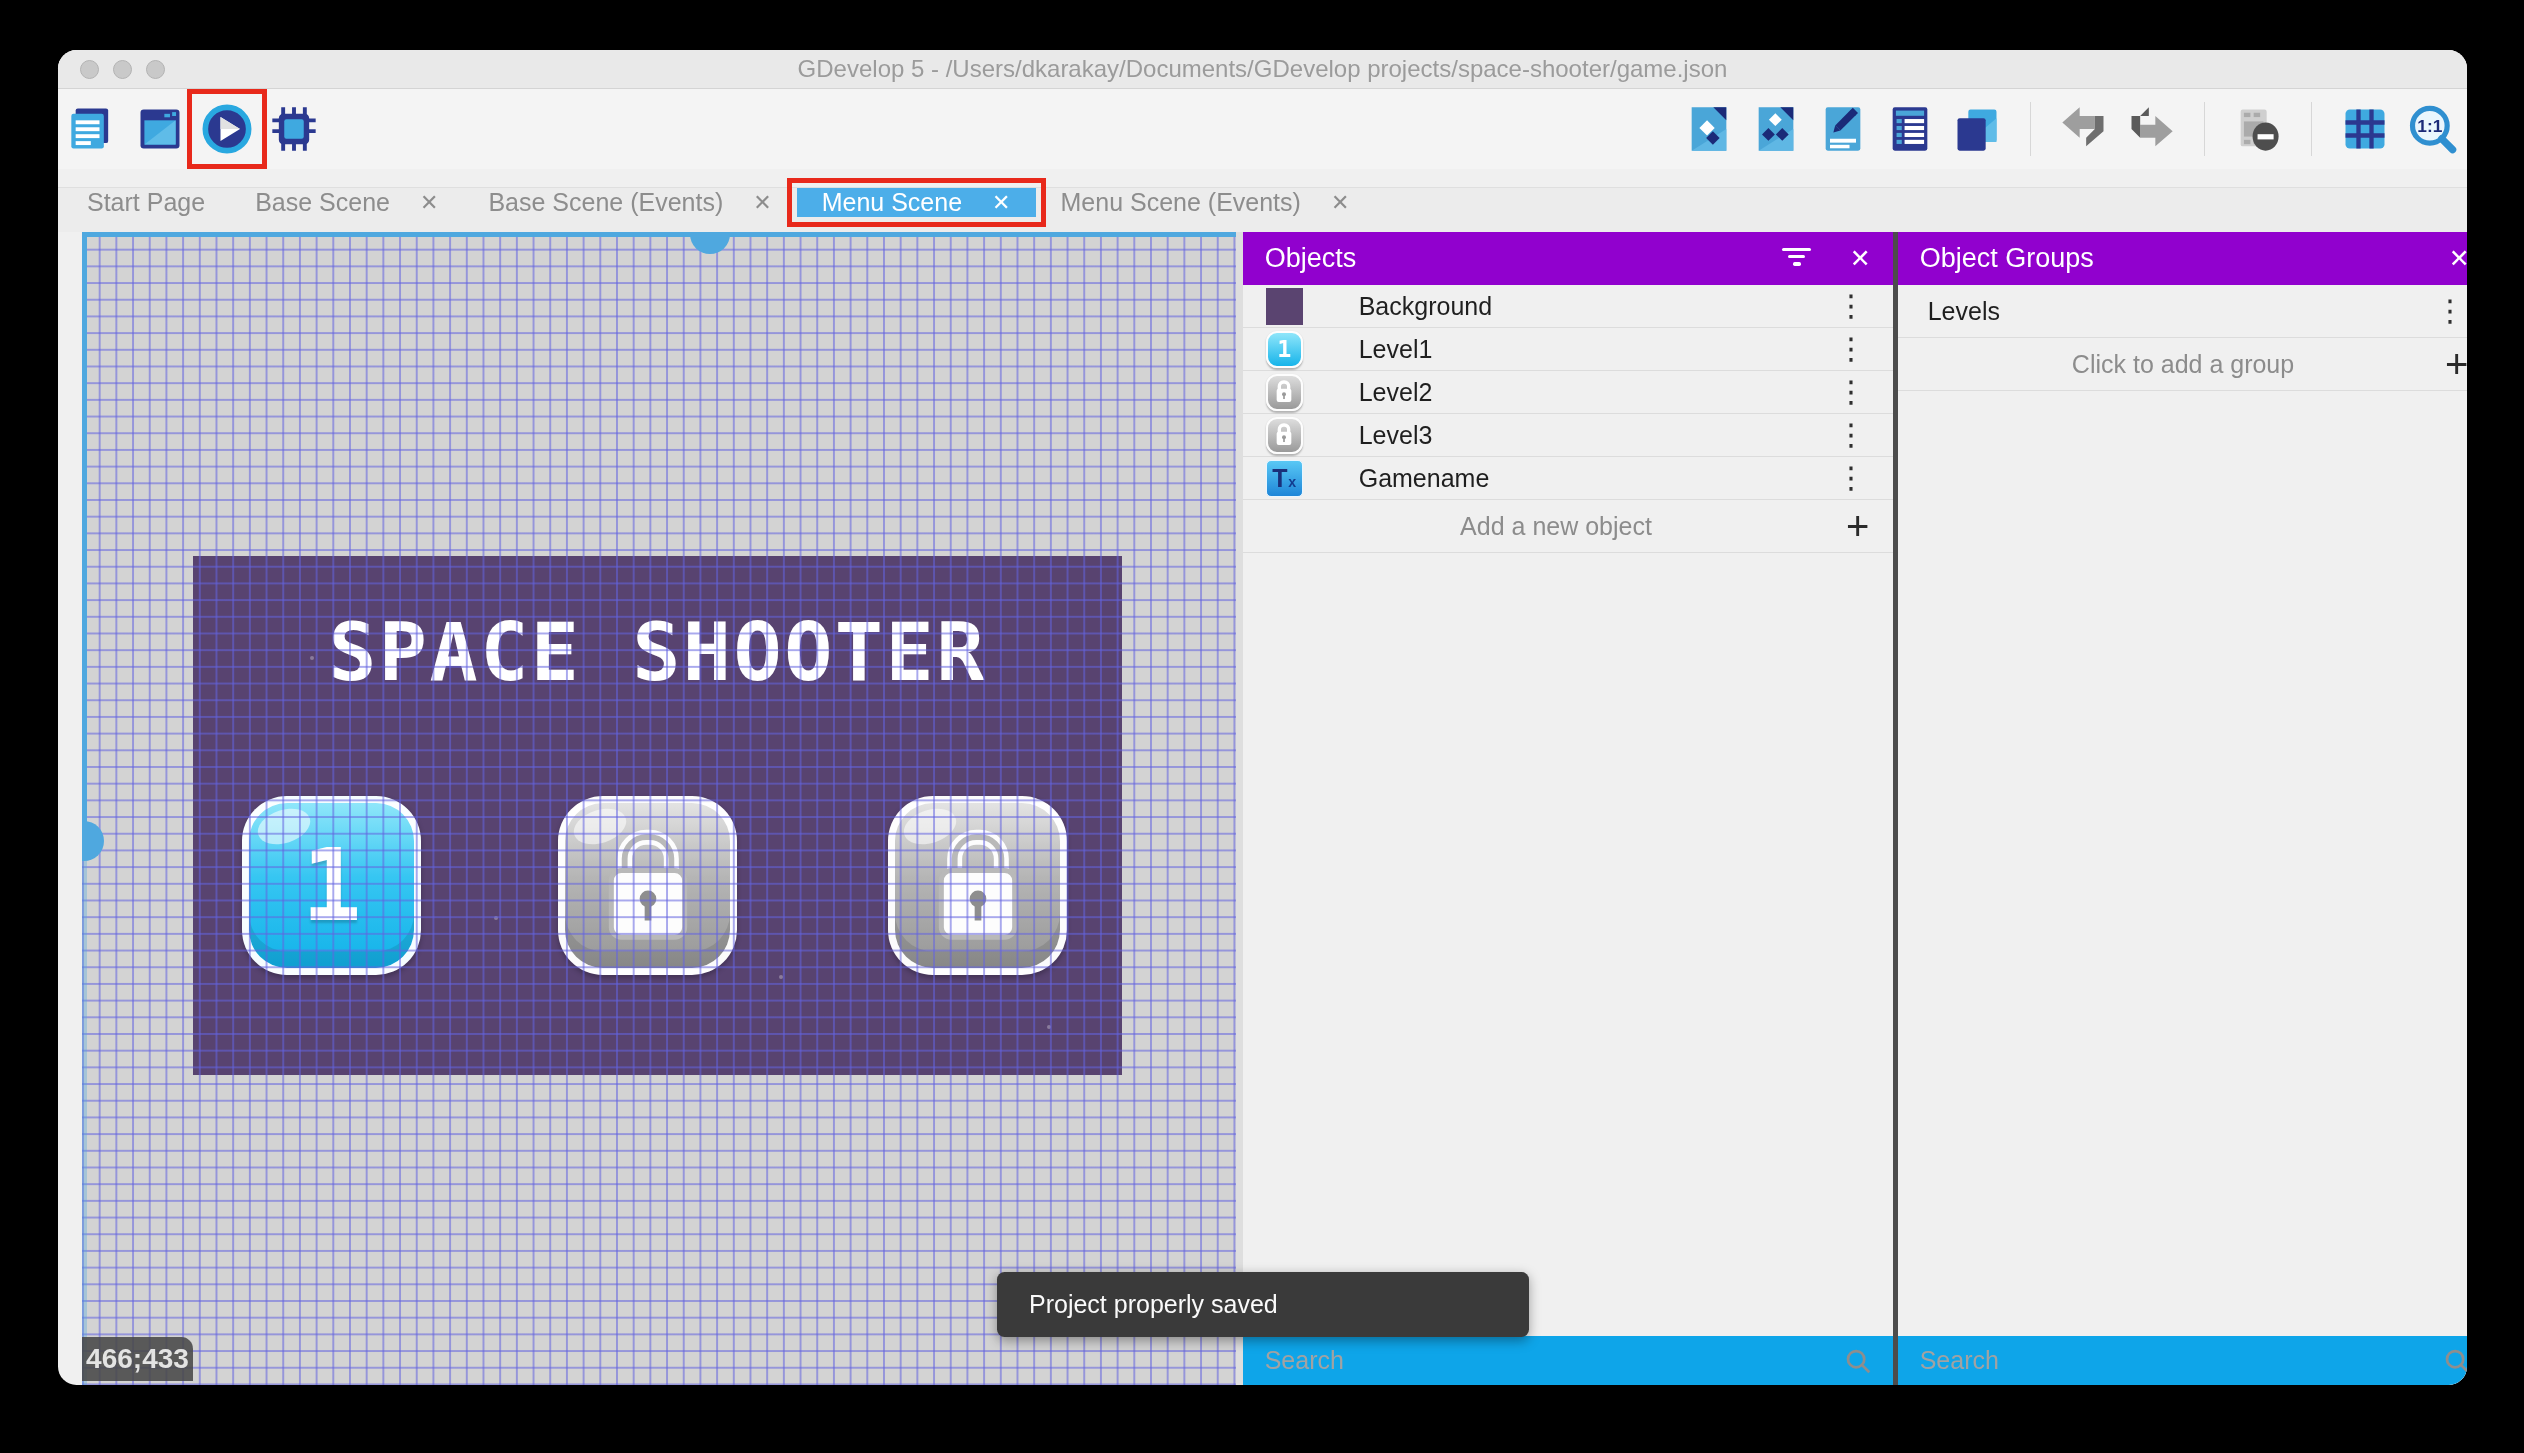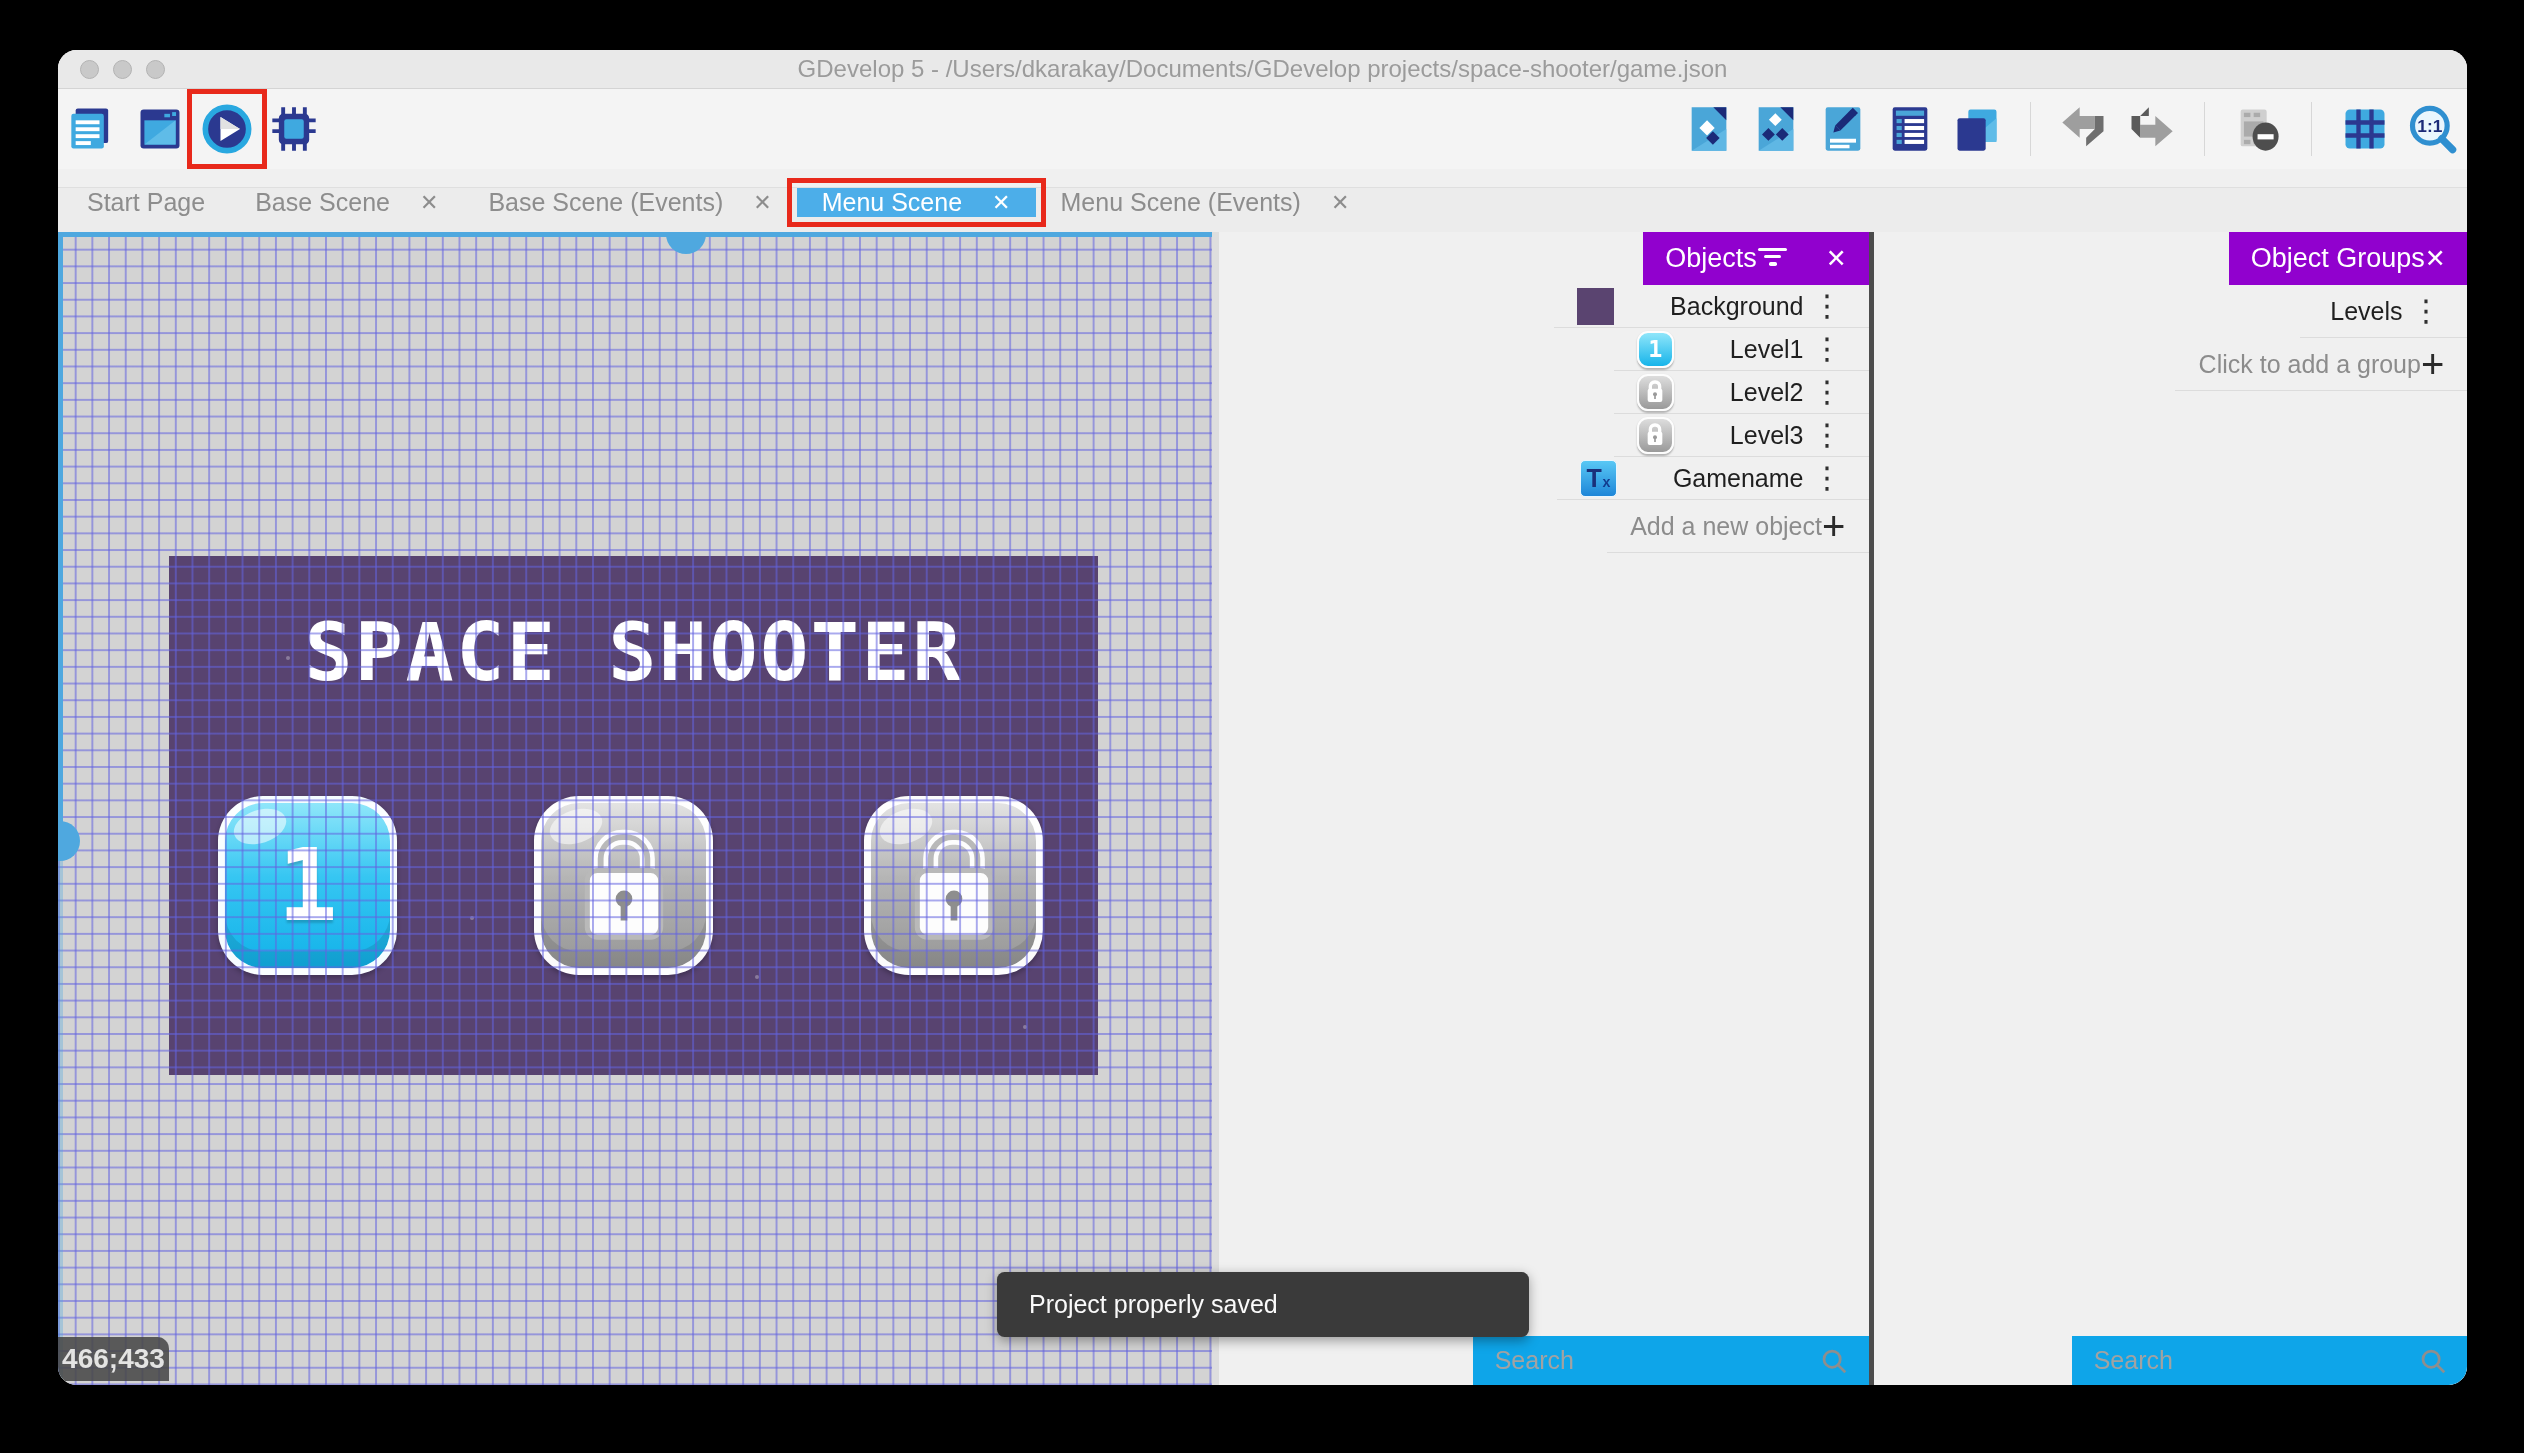--- a/index.html
+++ b/index.html
@@ -29,21 +29,21 @@
           padding-left:4px;flex:0 0 auto;position:relative;z-index:30;margin-top:18px;}
   .tab{display:flex;align-items:center;padding:0 25px;font-size:25px;color:#8D8D8D;gap:30px;cursor:default;}
   .tab .close{font-size:22px;color:#8D8D8D;line-height:1;}
   .tab.active{background:#4CAEE9;color:#FFF;outline:5.9px solid #E8291B;outline-offset:5px;position:relative;z-index:31;}
   .tab.active .close{color:#FFF;}
 
   
   .content{flex:1;display:flex;min-height:0;}
 
   
-  .canvas{position:relative;width:1154px;background:#D3D3D3;overflow:hidden;flex:0 0 auto;}
+  .canvas{position:relative;width:1154px;background:#D3D3D3;overflow:hidden;flex:0 0 auto;margin-left:24px;}
   .scene{position:absolute;left:111px;top:324px;width:929px;height:519px;background:#584370;z-index:1;}
   .scene-title{position:absolute;left:0;right:0;top:50px;text-align:center;color:#FFF;
                font-family:"DejaVu Sans Mono",monospace;font-weight:800;font-size:80px;letter-spacing:2.5px;}
   .lvl-btn{position:absolute;top:240px;width:179px;height:179px;border-radius:45px;
            border:7.5px solid rgba(255,255,255,0.96);
            box-shadow:inset 0 -16.7px 0 rgba(0,0,0,0.10), 0 2.5px 5px rgba(0,0,0,0.25);
            display:flex;align-items:center;justify-content:center;overflow:hidden;}
   .lvl-btn::before{content:"";position:absolute;left:8.4px;top:6.7px;width:54px;height:33px;border-radius:50%;
            background:rgba(255,255,255,0.55);transform:rotate(-18deg);}
   .lvl-1{left:49px;background:linear-gradient(180deg,#8FE6FA 0%,#36C6F2 45%,#12B2E9 100%);}
@@ -66,21 +66,21 @@
                 border-radius:0 22px 22px 0;z-index:9;}
   .coords-badge{position:absolute;left:0;bottom:4.2px;width:111px;height:44px;background:rgba(72,72,72,0.88);
                 border-radius:0 11.7px 0 0;color:#E3E3E3;font-size:28px;font-weight:700;
                 display:flex;align-items:center;justify-content:center;z-index:10;}
 
   
   .div-light{width:6.7px;background:#DEDEDE;flex:0 0 auto;}
   .div-dark{width:5px;background:#4C4C4C;flex:0 0 auto;}
 
   
-  .panel{display:flex;flex-direction:column;background:#F0F0F0;min-height:0;flex:0 0 auto;align-items:flex-end;}
+  .panel{display:flex;flex-direction:column;background:#F0F0F0;min-height:0;flex:0 0 auto;}
   .panel.objects{width:650px;}
   .panel.groups{width:594px;}
   .panel-header{height:53px;background:#9101CE;color:#FFF;display:flex;align-items:center;
                 padding:0 22px;flex:0 0 auto;}
   .panel-title{font-size:27px;font-weight:500;flex:1;}
   .filter-icon{width:32px;height:22px;display:flex;flex-direction:column;align-items:center;gap:4.2px;margin-right:37px;}
   .filter-icon i{display:block;height:3.3px;background:#FFF;border-radius:1.7px;}
   .filter-icon i:nth-child(1){width:28.5px;}
   .filter-icon i:nth-child(2){width:16.7px;}
   .filter-icon i:nth-child(3){width:8.4px;}

